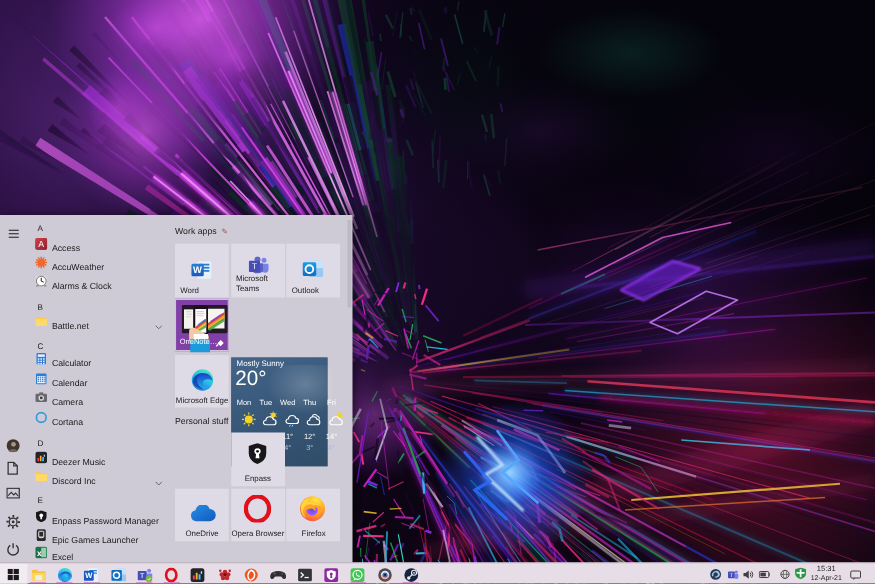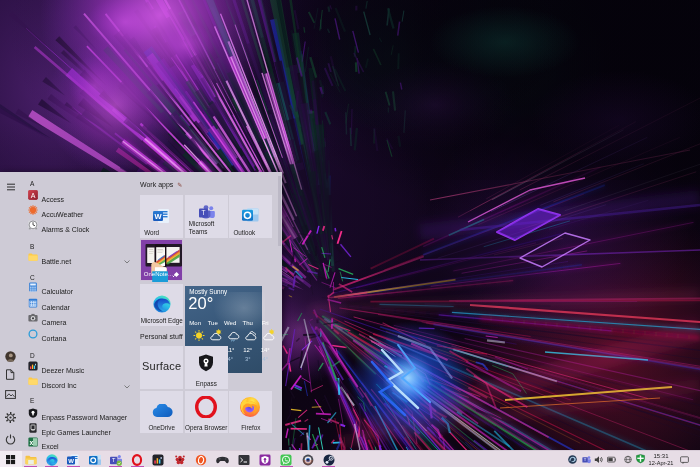--- a/index.html
+++ b/index.html
@@ -1443,23 +1443,20 @@
               <stop offset="0" stop-color="#1546c8"></stop>
               <stop offset="1" stop-color="#2ba8e8"></stop>
             </linearGradient>
 </defs>
 <circle cx="9" cy="9" r="8.6" fill="url(#eg1)"></circle>
 <path d="M1.2 10 C2 5.2 5.5 3.4 9.2 3.4 C13.8 3.4 16.8 6.2 17 9.8 C15.6 8.4 13.4 8.0 11.6 8.6 C9.2 9.4 8.6 11.4 9.8 13.0 C10.8 14.2 12.6 14.6 14.2 14.0 C12.4 15.8 9.6 16.6 7.0 15.8 C3.6 14.8 1.4 12.6 1.2 10 Z" fill="url(#eg2)"></path>
 <path d="M1.2 10 C1.8 6 4.8 4.2 8 4 C5.6 5.2 4.4 7.2 4.6 9.6 C4.9 12.6 7 14.8 9.8 16.4 C5.4 16.2 1.6 13.6 1.2 10 Z" fill="#0f3fa8" opacity="0.8"></path>
         </svg>
         <div style="position:absolute;left:0;right:0;bottom:2px;text-align:center;font-size:6.3px;color:#1b1b1b">Microsoft Edge</div>
       </div>
-      <div style="position:absolute;left:140.2px;top:174.2px;width:43px;height:42.5px;background:#dedbe7;">
-        <div style="position:absolute;left:0;right:0;top:14px;text-align:center;font-size:11px;color:#262626;letter-spacing:0.2px">Surface</div>
-      </div>
       <div style="position:absolute;left:184.8px;top:174.2px;width:43px;height:42.5px;background:#dedbe7;">
         <svg width="16" height="18" viewBox="0 0 16 18" style="position:absolute;left:13.5px;top:8px">
           <path d="M8 0.5 L15 2.8 V8.6 Q15 14.6 8 17.2 Q1 14.6 1 8.6 V2.8 Z" fill="#17171b"></path>
           <circle cx="8" cy="7" r="2.5" fill="#fff"></circle>
           <path d="M6.9 8.5 h2.2 l0.5 4 h-3.2 Z" fill="#fff"></path>
           <circle cx="8" cy="7" r="1.1" fill="#17171b"></circle>
         </svg>
         <div style="position:absolute;left:0;right:0;bottom:2px;text-align:center;font-size:6.3px;color:#1b1b1b">Enpass</div>
       </div>
       <div style="position:absolute;left:140.2px;top:218.5px;width:43px;height:42.5px;background:#dedbe7;">

